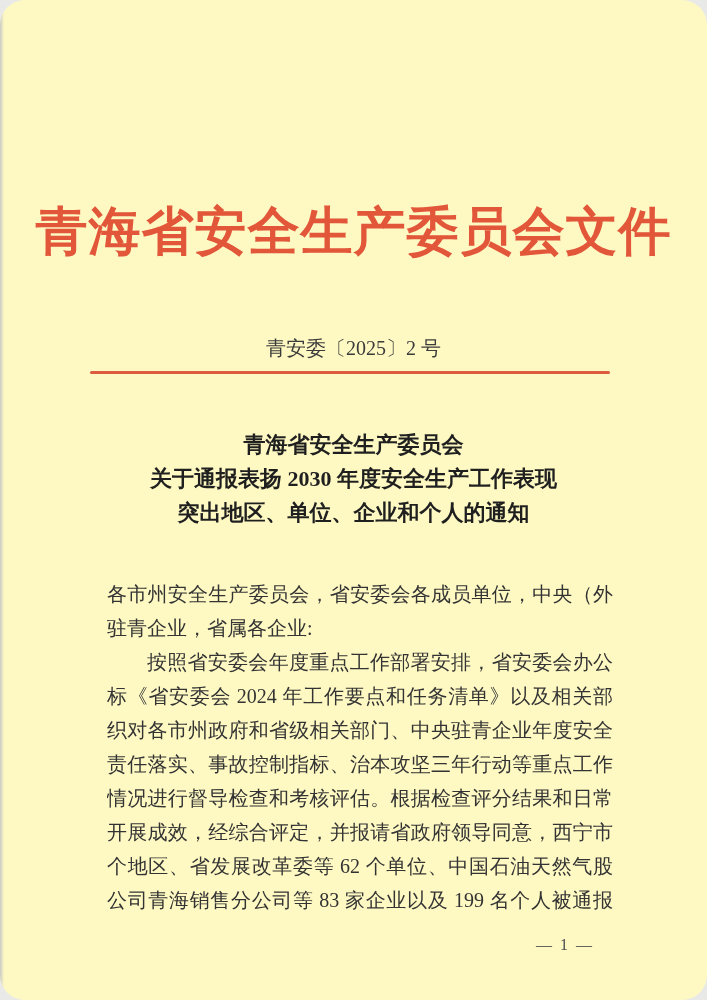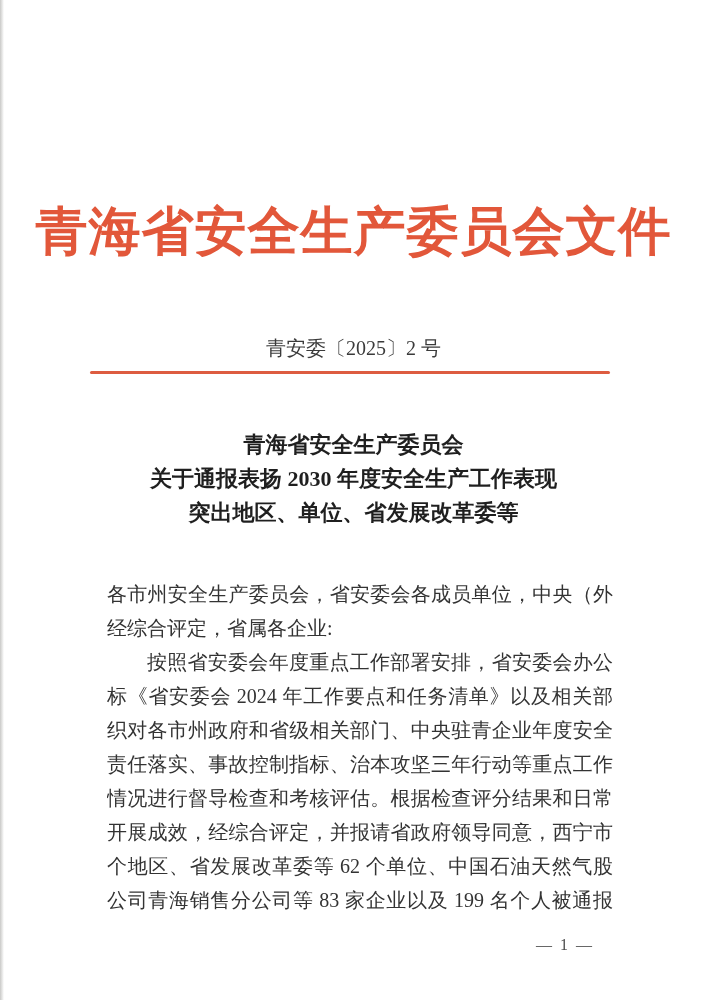--- a/index.html
+++ b/index.html
@@ -6,22 +6,23 @@
     margin: 0;
     padding: 0;
     background: #e9e9e7;
     font-family: "Liberation Serif", "DejaVu Serif", serif;
   }
   .page {
     position: relative;
     width: 707px;
     height: 1000px;
     margin: 0 auto;
-    background: #ffffff;
+    background: #fef9c3;
     overflow: hidden;
+    border-radius: 25px;
   }
   
   .page::before {
     content: "";
     position: absolute;
     left: 0; top: 0;
     width: 4px; height: 100%;
     background: linear-gradient(to right, #c9c9c7, rgba(255,255,255,0));
     pointer-events: none;
   }
@@ -110,26 +111,26 @@
 
   <div class="red-header">青海省安全生产委员会文件</div>
 
   <div class="doc-number">青安委〔2025〕2 号</div>
 
   <div class="red-line"></div>
 
   <div class="title-block">
       <div class="title-line">青海省安全生产委员会</div>
       <div class="title-line">关于通报表扬 2030 年度安全生产工作表现</div>
-      <div class="title-line">突出地区、单位、省发展改革委等</div>
+      <div class="title-line">突出地区、单位、企业和个人的通知</div>
     </div>
 
   <div class="body-block">
       <div class="body-line justify">各市州安全生产委员会，省安委会各成员单位，中央（外省）</div>
-      <div class="body-line">经综合评定，省属各企业:</div>
+      <div class="body-line">驻青企业，省属各企业:</div>
       <div class="body-line justify indent">按照省安委会年度重点工作部署安排，省安委会办公室对</div>
       <div class="body-line justify">标《省安委会 2024 年工作要点和任务清单》以及相关部署，组</div>
       <div class="body-line justify">织对各市州政府和省级相关部门、中央驻青企业年度安全生产</div>
       <div class="body-line justify">责任落实、事故控制指标、治本攻坚三年行动等重点工作完成</div>
       <div class="body-line justify">情况进行督导检查和考核评估。根据检查评分结果和日常工作</div>
       <div class="body-line justify">开展成效，经综合评定，并报请省政府领导同意，西宁市等 3</div>
       <div class="body-line justify">个地区、省发展改革委等 62 个单位、中国石油天然气股份有限</div>
       <div class="body-line justify">公司青海销售分公司等 83 家企业以及 199 名个人被通报表扬为</div>
     </div>
 

